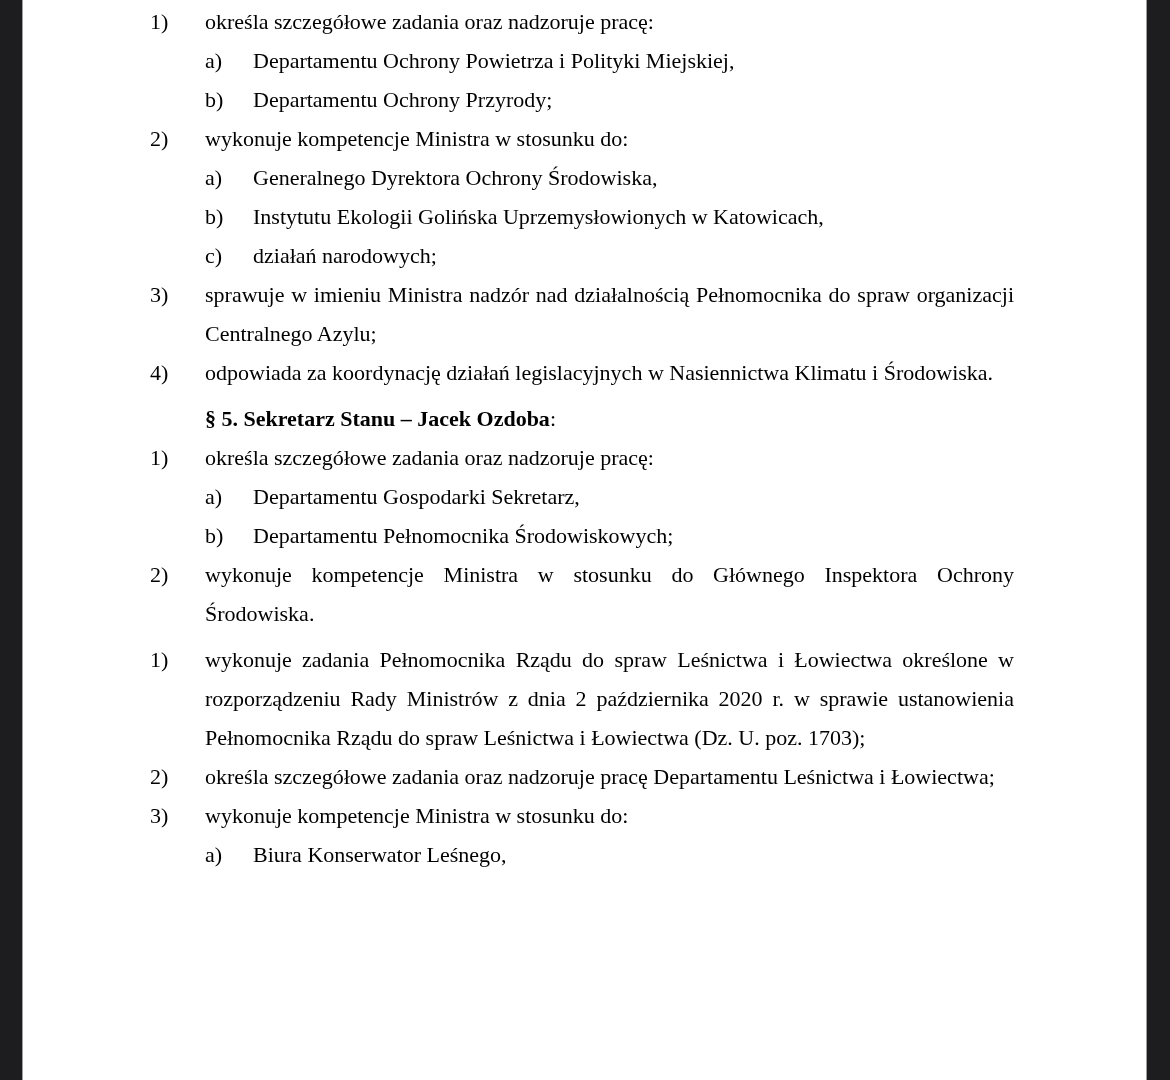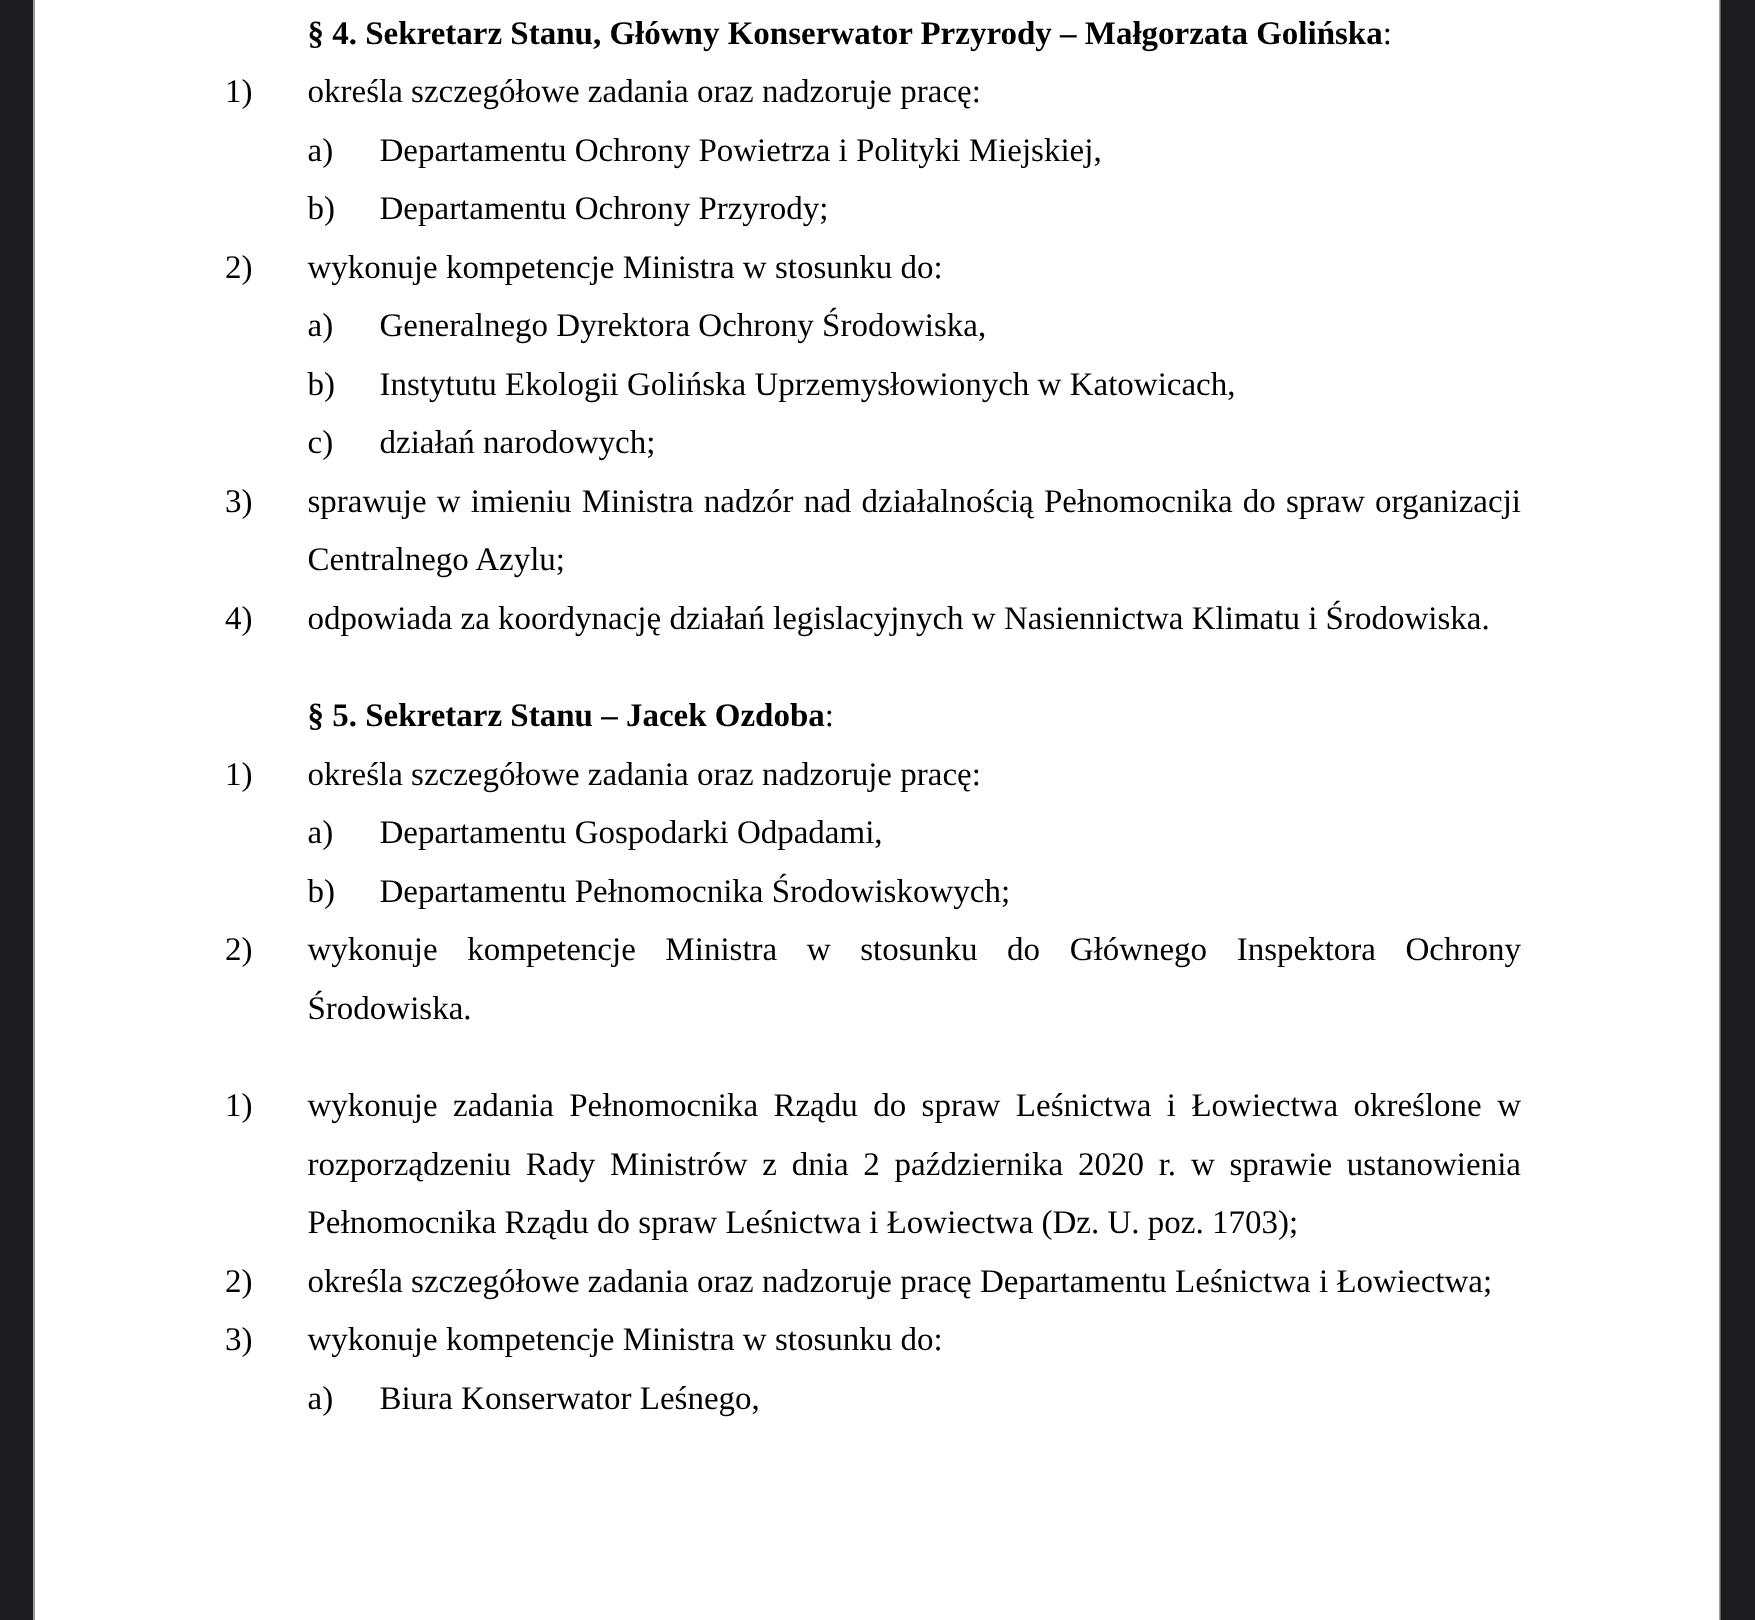--- a/index.html
+++ b/index.html
@@ -29,21 +29,21 @@
     top: 0;
     bottom: 0;
     background: #ffffff;
   }
   .doc-body {
     padding: 2px 132px 0 127px; 
     font-size: 22px;
     line-height: 39px;
   }
   .doc-section { margin: 0; }
-  .doc-section + .doc-section { margin-top: 26px; }
+  .doc-section + .doc-section { margin-top: 7px; }
 
   .heading {
     margin: 0;
     font-size: 22px;
     line-height: 39px;
     font-weight: bold;
     text-indent: 55px;
     text-align: left;
   }
   .heading .heading-colon { font-weight: normal; }
@@ -75,21 +75,20 @@
 </head>
 <body>
 
 <div class="viewer-bar left"></div>
 <div class="viewer-bar right"></div>
 
 <div class="doc-page">
   <div class="doc-body">
 
     <section class="doc-section">
-      <h2 class="heading"><span class="heading-text">§ 4. Sekretarz Stanu, Główny Konserwator Przyrody – Małgorzata Golińska</span><span class="heading-colon">:</span></h2>
 
       <div class="item">
         <span class="marker">1)</span>
         <span class="item-text">określa szczegółowe zadania oraz nadzoruje pracę:</span>
         <div class="sub">
           <span class="marker">a)</span>
           <span class="item-text">Departamentu Ochrony Powietrza i Polityki Miejskiej,</span>
         </div>
         <div class="sub">
           <span class="marker">b)</span>
@@ -126,21 +125,21 @@
     </section>
 
     <section class="doc-section">
       <h2 class="heading"><span class="heading-text">§ 5. Sekretarz Stanu – Jacek Ozdoba</span><span class="heading-colon">:</span></h2>
 
       <div class="item">
         <span class="marker">1)</span>
         <span class="item-text">określa szczegółowe zadania oraz nadzoruje pracę:</span>
         <div class="sub">
           <span class="marker">a)</span>
-          <span class="item-text">Departamentu Gospodarki Odpadami,</span>
+          <span class="item-text">Departamentu Gospodarki Sekretarz,</span>
         </div>
         <div class="sub">
           <span class="marker">b)</span>
           <span class="item-text">Departamentu Pełnomocnika Środowiskowych;</span>
         </div>
       </div>
 
       <div class="item">
         <span class="marker">2)</span>
         <span class="item-text">wykonuje kompetencje Ministra w stosunku do Głównego Inspektora Ochrony Środowiska.</span>

